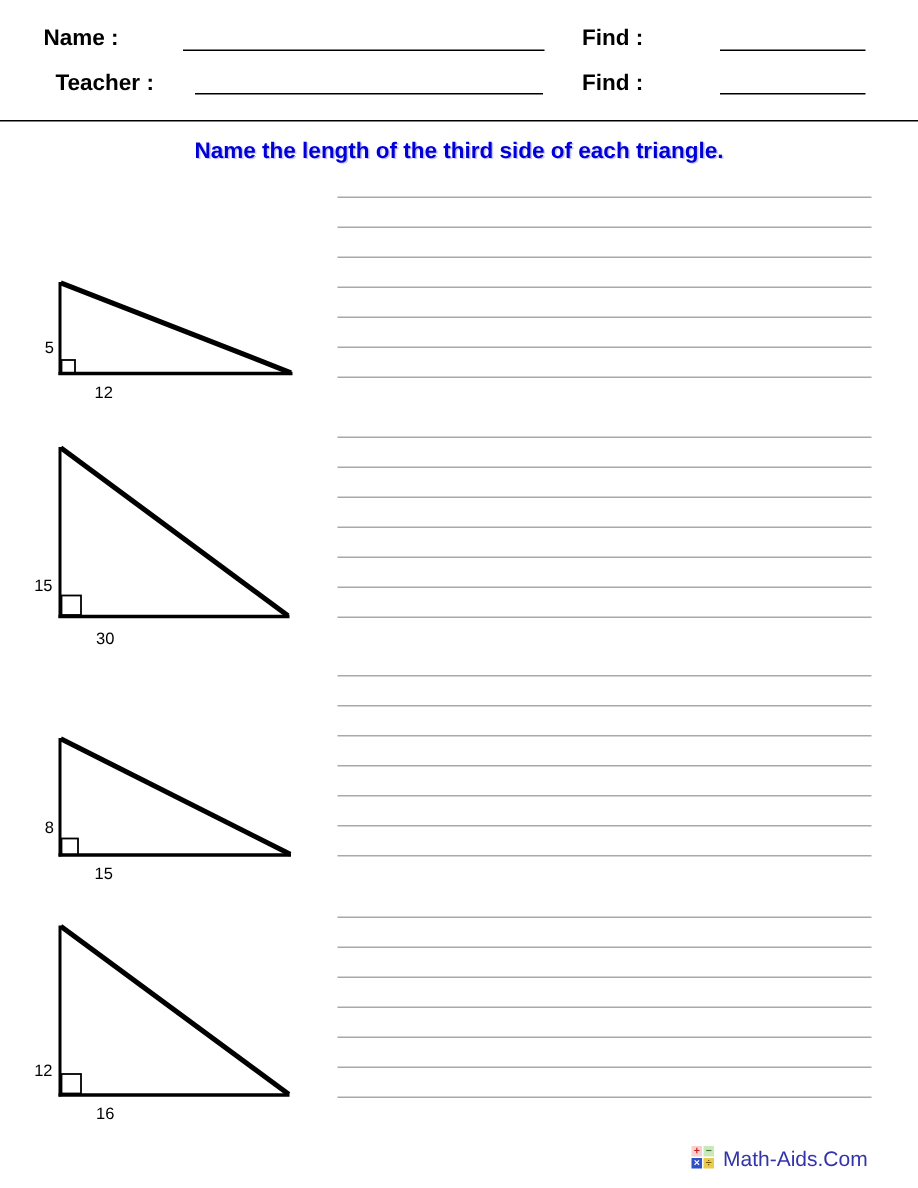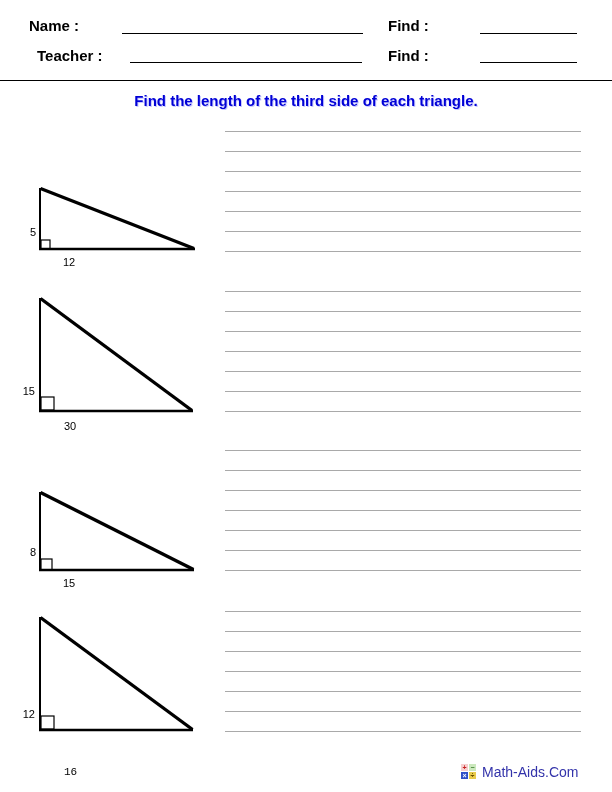--- a/index.html
+++ b/index.html
@@ -38,21 +38,21 @@
   <span class="hdr-label" style="left:388px; top:17px;">Find :</span>
   <div class="uline" style="left:480px; top:33px; width:97px;"></div>
 
   <span class="hdr-label" style="left:37px; top:47px;">Teacher :</span>
   <div class="uline" style="left:130px; top:62px; width:232px;"></div>
   <span class="hdr-label" style="left:388px; top:47px;">Find :</span>
   <div class="uline" style="left:480px; top:62px; width:97px;"></div>
 
   <div class="separator"></div>
 
-  <div class="title">Find the length of the third side of each triangle.</div>
+  <div class="title">Name the length of the third side of each triangle.</div>
 
   <svg class="tri-svg" width="612" height="792" viewBox="0 0 612 792">
     <g stroke="#000" fill="none">
       <line x1="40" y1="188" x2="40" y2="250" stroke-width="2"></line>
       <line x1="39" y1="249" x2="195" y2="249" stroke-width="2.4"></line>
       <line x1="40.5" y1="188.5" x2="194" y2="248.5" stroke-width="3.4"></line>
       <rect x="41" y="240" width="9" height="9" stroke-width="1.2"></rect>
     </g>
     <g stroke="#000" fill="none">
       <line x1="40" y1="298" x2="40" y2="412" stroke-width="2"></line>
@@ -77,21 +77,21 @@
   <span class="num" style="left:22px; top:226px; width:14px; text-align:right;">5</span>
   <span class="num" style="left:63px; top:256px;">12</span>
 
   <span class="num" style="left:17px; top:385px; width:18px; text-align:right;">15</span>
   <span class="num" style="left:64px; top:420px;">30</span>
 
   <span class="num" style="left:22px; top:546px; width:14px; text-align:right;">8</span>
   <span class="num" style="left:63px; top:577px;">15</span>
 
   <span class="num" style="left:17px; top:708px; width:18px; text-align:right;">12</span>
-  <span class="num" style="left:64px; top:766px;font-family:Liberation Mono, monospace;">16</span>
+  <span class="num" style="left:64px; top:737px;">16</span>
 
   <div class="lines-group" style="top:131px; height:122px;">
       <div class="answer-line" style="top: 0px;"></div>
       <div class="answer-line" style="top: 20px;"></div>
       <div class="answer-line" style="top: 40px;"></div>
       <div class="answer-line" style="top: 60px;"></div>
       <div class="answer-line" style="top: 80px;"></div>
       <div class="answer-line" style="top: 100px;"></div>
       <div class="answer-line" style="top: 120px;"></div>
     </div>

